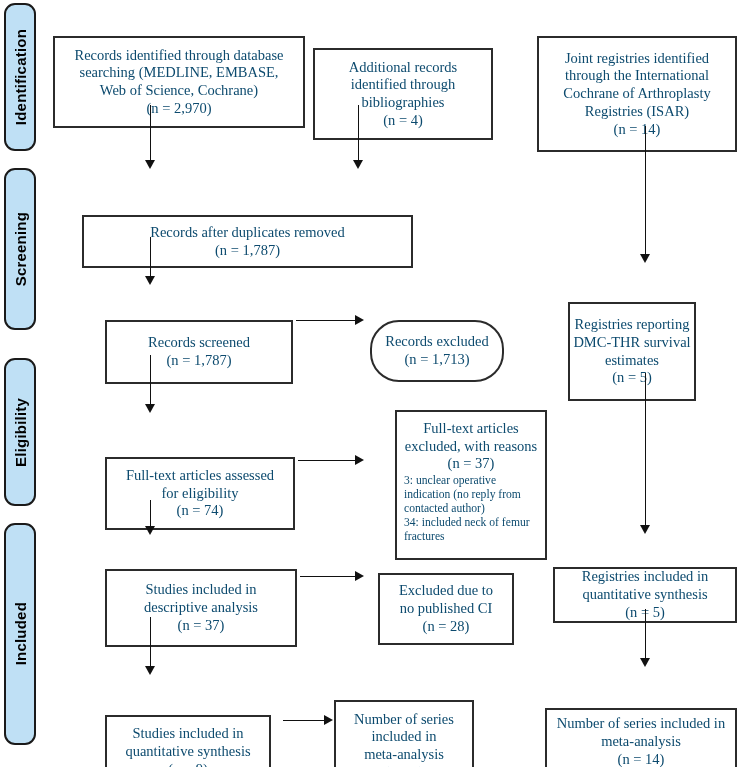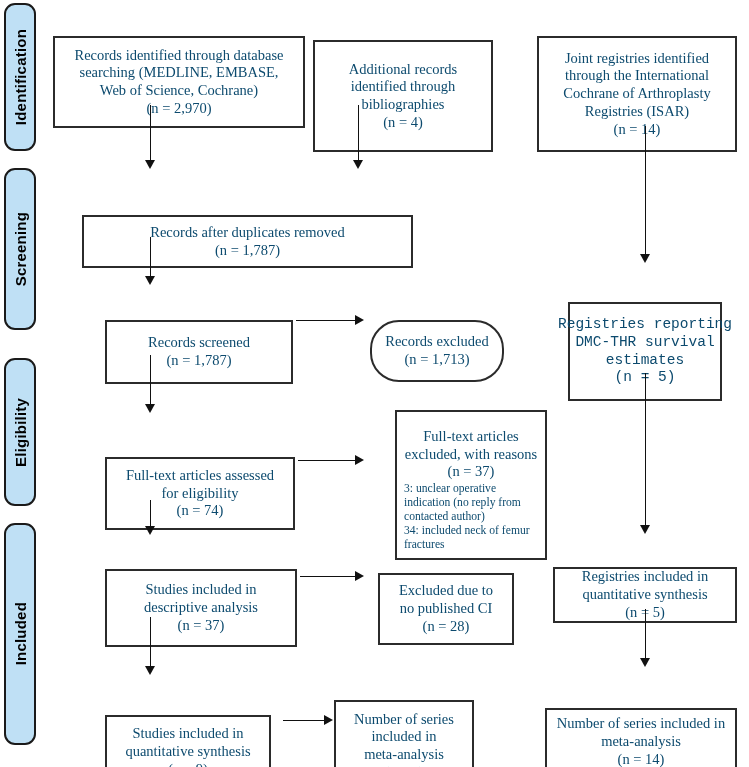--- a/index.html
+++ b/index.html
@@ -115,21 +115,21 @@
     <span>Included</span>
   </div>
 
   <div class="box thick" style="left:53px; top:4px; width:252px; height:92px;">
     <span class="line">Records identified through database</span>
     <span class="line">searching (MEDLINE, EMBASE,</span>
     <span class="line">Web of Science, Cochrane)</span>
     <span class="line">(n = 2,970)</span>
   </div>
 
-  <div class="box thick" style="left:313px; top:8px; width:180px; height:112px;">
+  <div class="box thick" style="left:313px; top:16px; width:180px; height:92px;">
     <span class="line">Additional records</span>
     <span class="line">identified through</span>
     <span class="line">bibliographies</span>
     <span class="line">(n = 4)</span>
   </div>
 
   <div class="box thick" style="left:537px; top:4px; width:200px; height:116px;">
     <span class="line">Joint registries identified</span>
     <span class="line">through the International</span>
     <span class="line">Cochrane of Arthroplasty</span>
@@ -160,21 +160,21 @@
   </div>
 
   <div class="hline" style="left:296px; top:320px; width:62px;"></div>
   <div class="arrow-right" style="left:355px; top:315px;"></div>
 
   <div class="box thick" style="left:370px; top:288px; width:134px; height:62px;border-radius:29px;">
     <span class="line">Records excluded</span>
     <span class="line">(n = 1,713)</span>
   </div>
 
-  <div class="box thick" style="left:568px; top:270px; width:154px; height:99px;font-family:Liberation Mono, monospace;">
+  <div class="box thick" style="left:568px; top:270px; width:128px; height:99px;">
     <span class="line">Registries reporting</span>
     <span class="line">DMC-THR survival</span>
     <span class="line">estimates</span>
     <span class="line">(n = 5)</span>
   </div>
 
   <div class="vline" style="left:645px; top:373px; height:155px;"></div>
   <div class="arrow-down" style="left:640px; top:525px;"></div>
 
   <div class="vline" style="left:150px; top:355px; height:52px;"></div>
@@ -182,21 +182,21 @@
 
   <div class="box thick" style="left:105px; top:425px; width:190px; height:73px;">
     <span class="line">Full-text articles assessed</span>
     <span class="line">for eligibility</span>
     <span class="line">(n = 74)</span>
   </div>
 
   <div class="hline" style="left:298px; top:460px; width:60px;"></div>
   <div class="arrow-right" style="left:355px; top:455px;"></div>
 
-  <div class="box thick" style="left:395px; top:378px; width:152px; height:150px; justify-content:flex-start; padding-top:16px;">
+  <div class="box thick" style="left:395px; top:378px; width:152px; height:150px; justify-content:flex-start; padding-top:8px;">
     <span class="line">Full-text articles</span>
     <span class="line">excluded, with reasons</span>
     <span class="line">(n = 37)</span>
     <span class="reasons">
       <span class="r">3: unclear operative</span>
       <span class="r">indication (no reply from</span>
       <span class="r">contacted author)</span>
       <span class="r">34: included neck of femur</span>
       <span class="r">fractures</span>
     </span>

